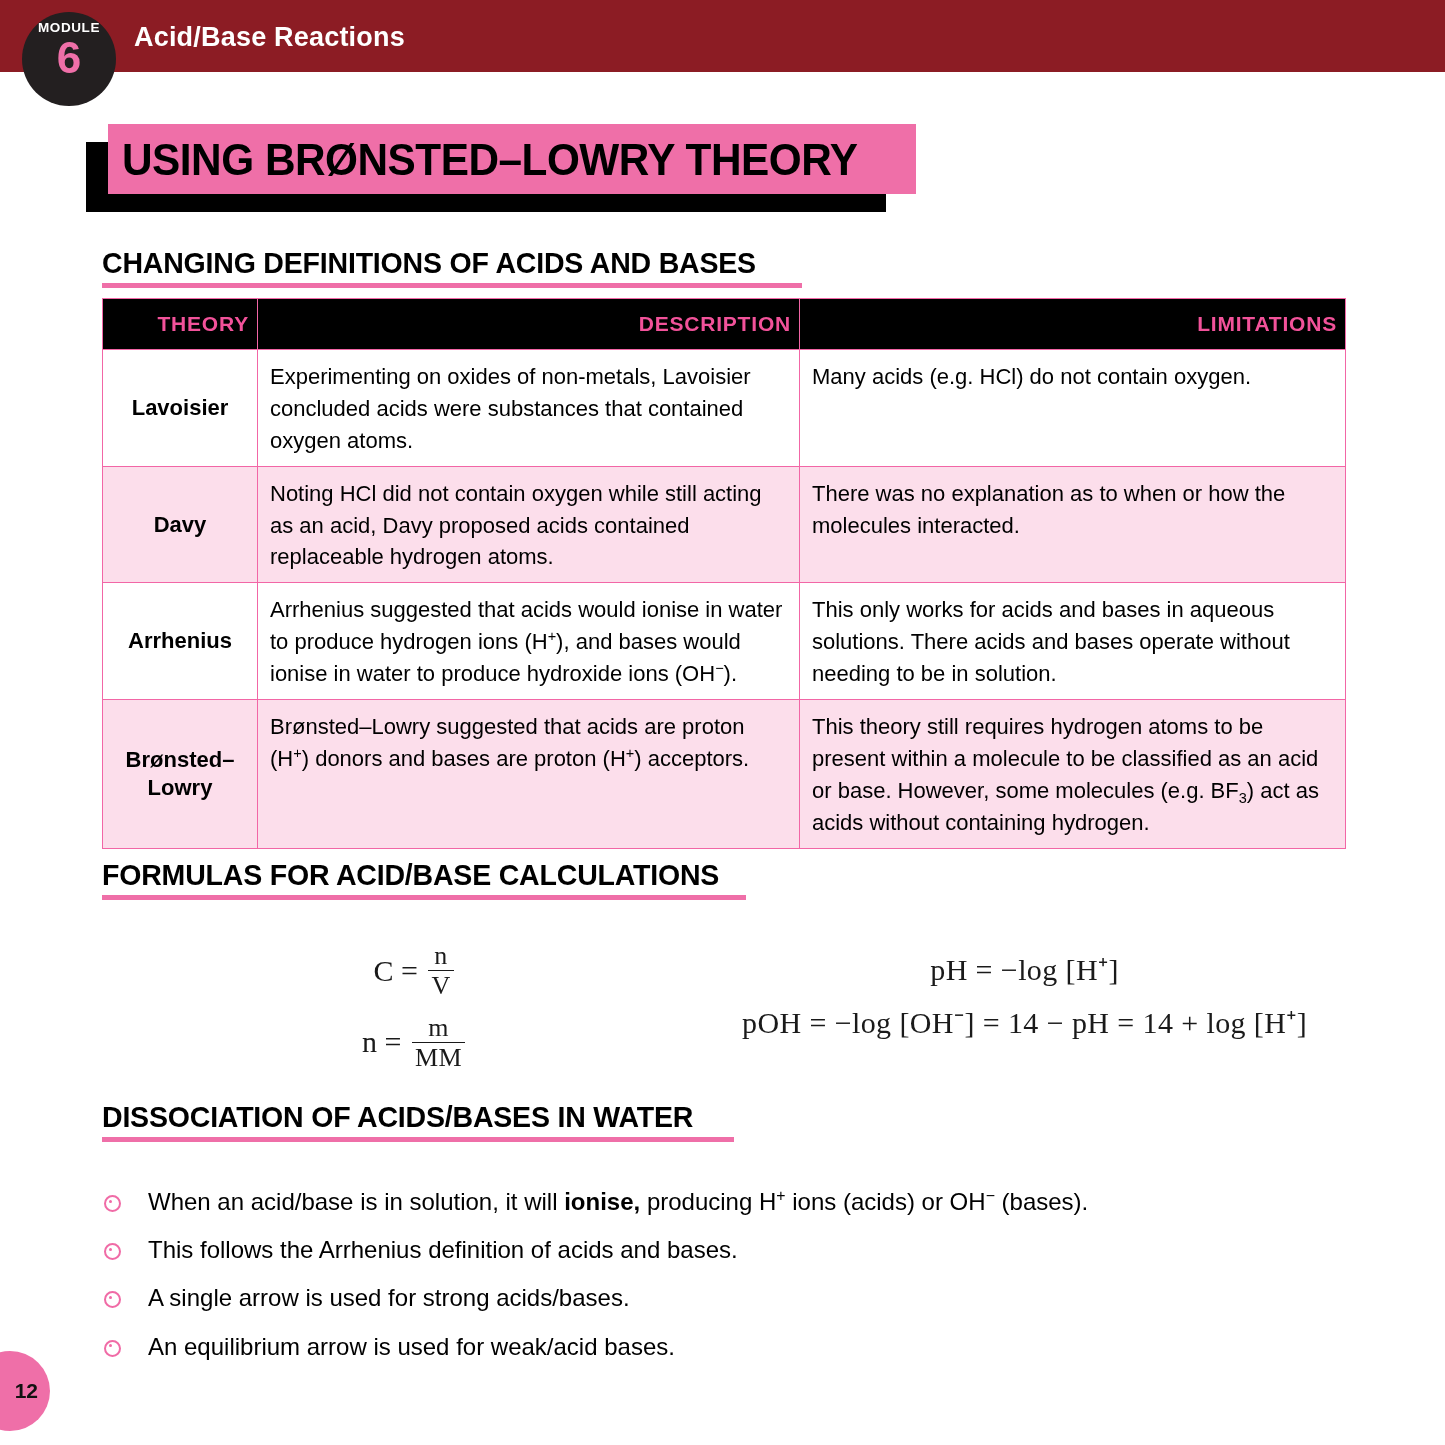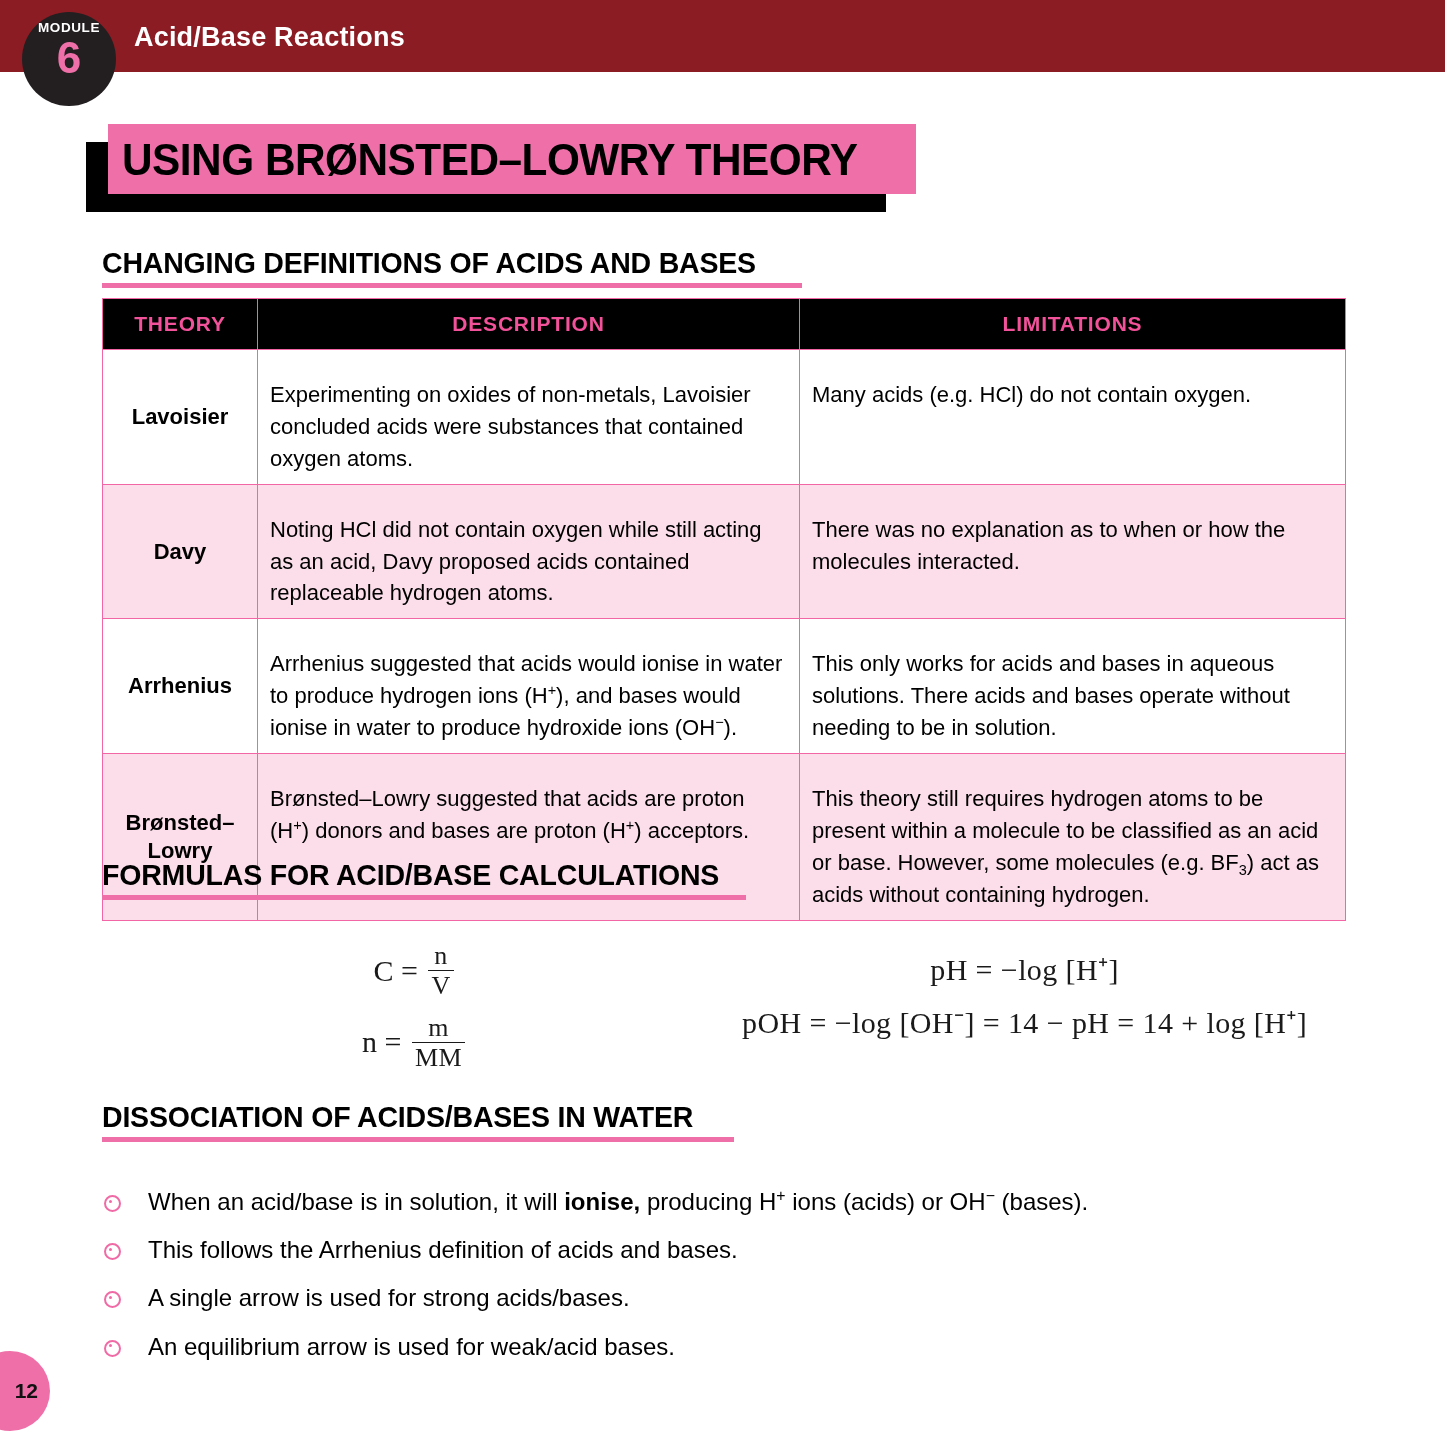--- a/index.html
+++ b/index.html
@@ -142,42 +142,42 @@
     border: 1.6px solid #F266A6;
     vertical-align: middle;
     padding: 9px 12px;
   }
   .theory-table thead th {
     background: #000000;
     color: #F2529A;
     font-size: 21px;
     font-weight: bold;
     letter-spacing: 0.8px;
-    text-align: center;
+    text-align: right;
     padding: 13px 8px;
     font-family: "Liberation Sans Narrow", "Liberation Sans", sans-serif;
   }
   .col-theory { width: 155px; }
   .col-desc   { width: 542px; }
   .col-limit  { width: 546px; }
 
   .theory-table td.theory-name {
     text-align: center;
     font-size: 22px;
     font-weight: bold;
     color: #000000;
     line-height: 1.25;
     font-family: "Liberation Sans", sans-serif;
   }
   .theory-table td.body-cell {
     font-size: 22px;
     color: #000000;
     line-height: 1.45;
     vertical-align: top;
-    padding-top: 29px;
+    padding-top: 11px;
     font-family: "Liberation Sans", sans-serif;
   }
   tr.row-white td { background: #ffffff; }
   tr.row-pink  td { background: #FCDEEB; }
 
   sup, sub { font-size: 0.66em; line-height: 0; }
 
   
   .formula-area {
     position: absolute;

